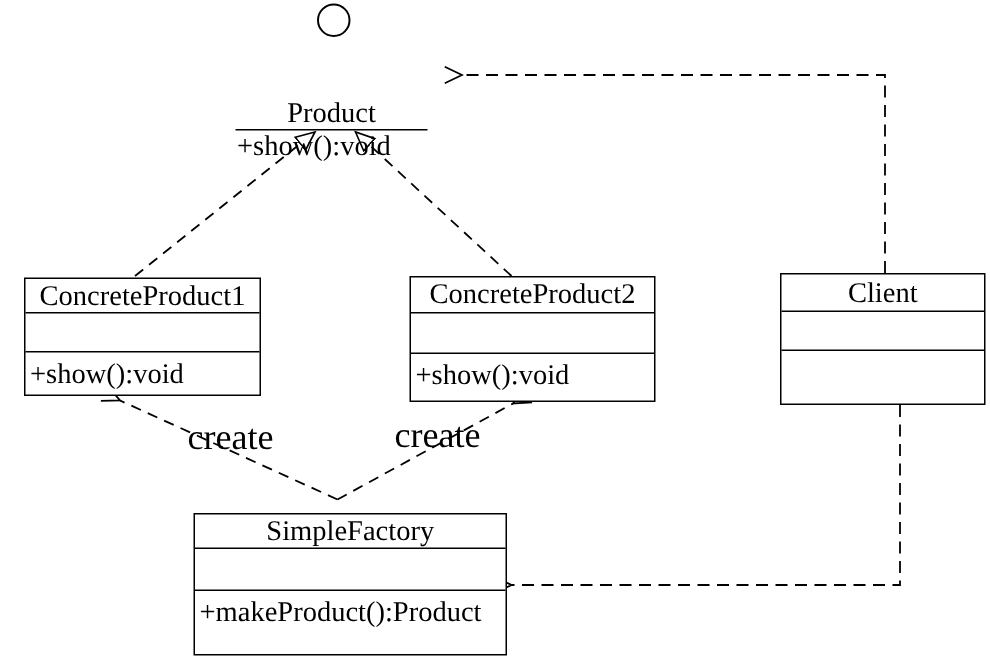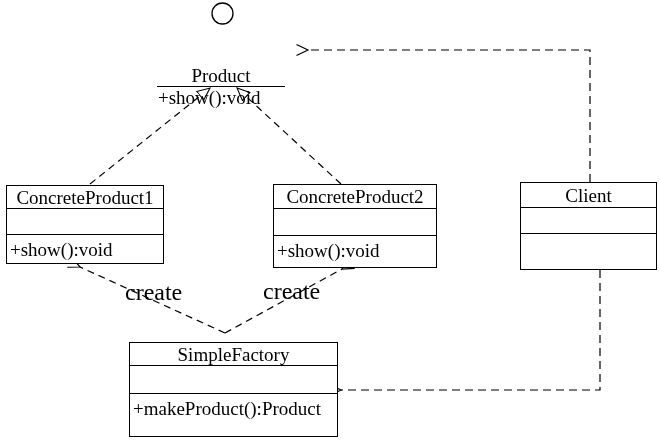--- a/index.html
+++ b/index.html
@@ -62,21 +62,21 @@
     <polyline points="590,182 590,50 308,50" fill="none" stroke="#000" stroke-width="1.2" stroke-dasharray="8,5" marker-end="url(#vee)"></polyline>
 
     <polyline points="600,270 600,390 341,390" fill="none" stroke="#000" stroke-width="1.2" stroke-dasharray="8,5" marker-end="url(#vee)"></polyline>
   </svg>
 
   <div class="iface">
     <div class="iface-name">Product</div>
     <div class="iface-method">+show():void</div>
   </div>
 
-  <div class="uml-class" style="left:6px;top:185px;width:158px;height:79px;">
+  <div class="uml-class" style="left:16px;top:185px;width:158px;height:79px;">
     <div class="uml-name" style="height:23px;">ConcreteProduct1</div>
     <div class="uml-attrs" style="height:26px;"></div>
     <div class="uml-methods">+show():void</div>
   </div>
 
   <div class="uml-class" style="left:273px;top:184px;width:164px;height:84px;">
     <div class="uml-name" style="height:24px;">ConcreteProduct2</div>
     <div class="uml-attrs" style="height:27px;"></div>
     <div class="uml-methods">+show():void</div>
   </div>

